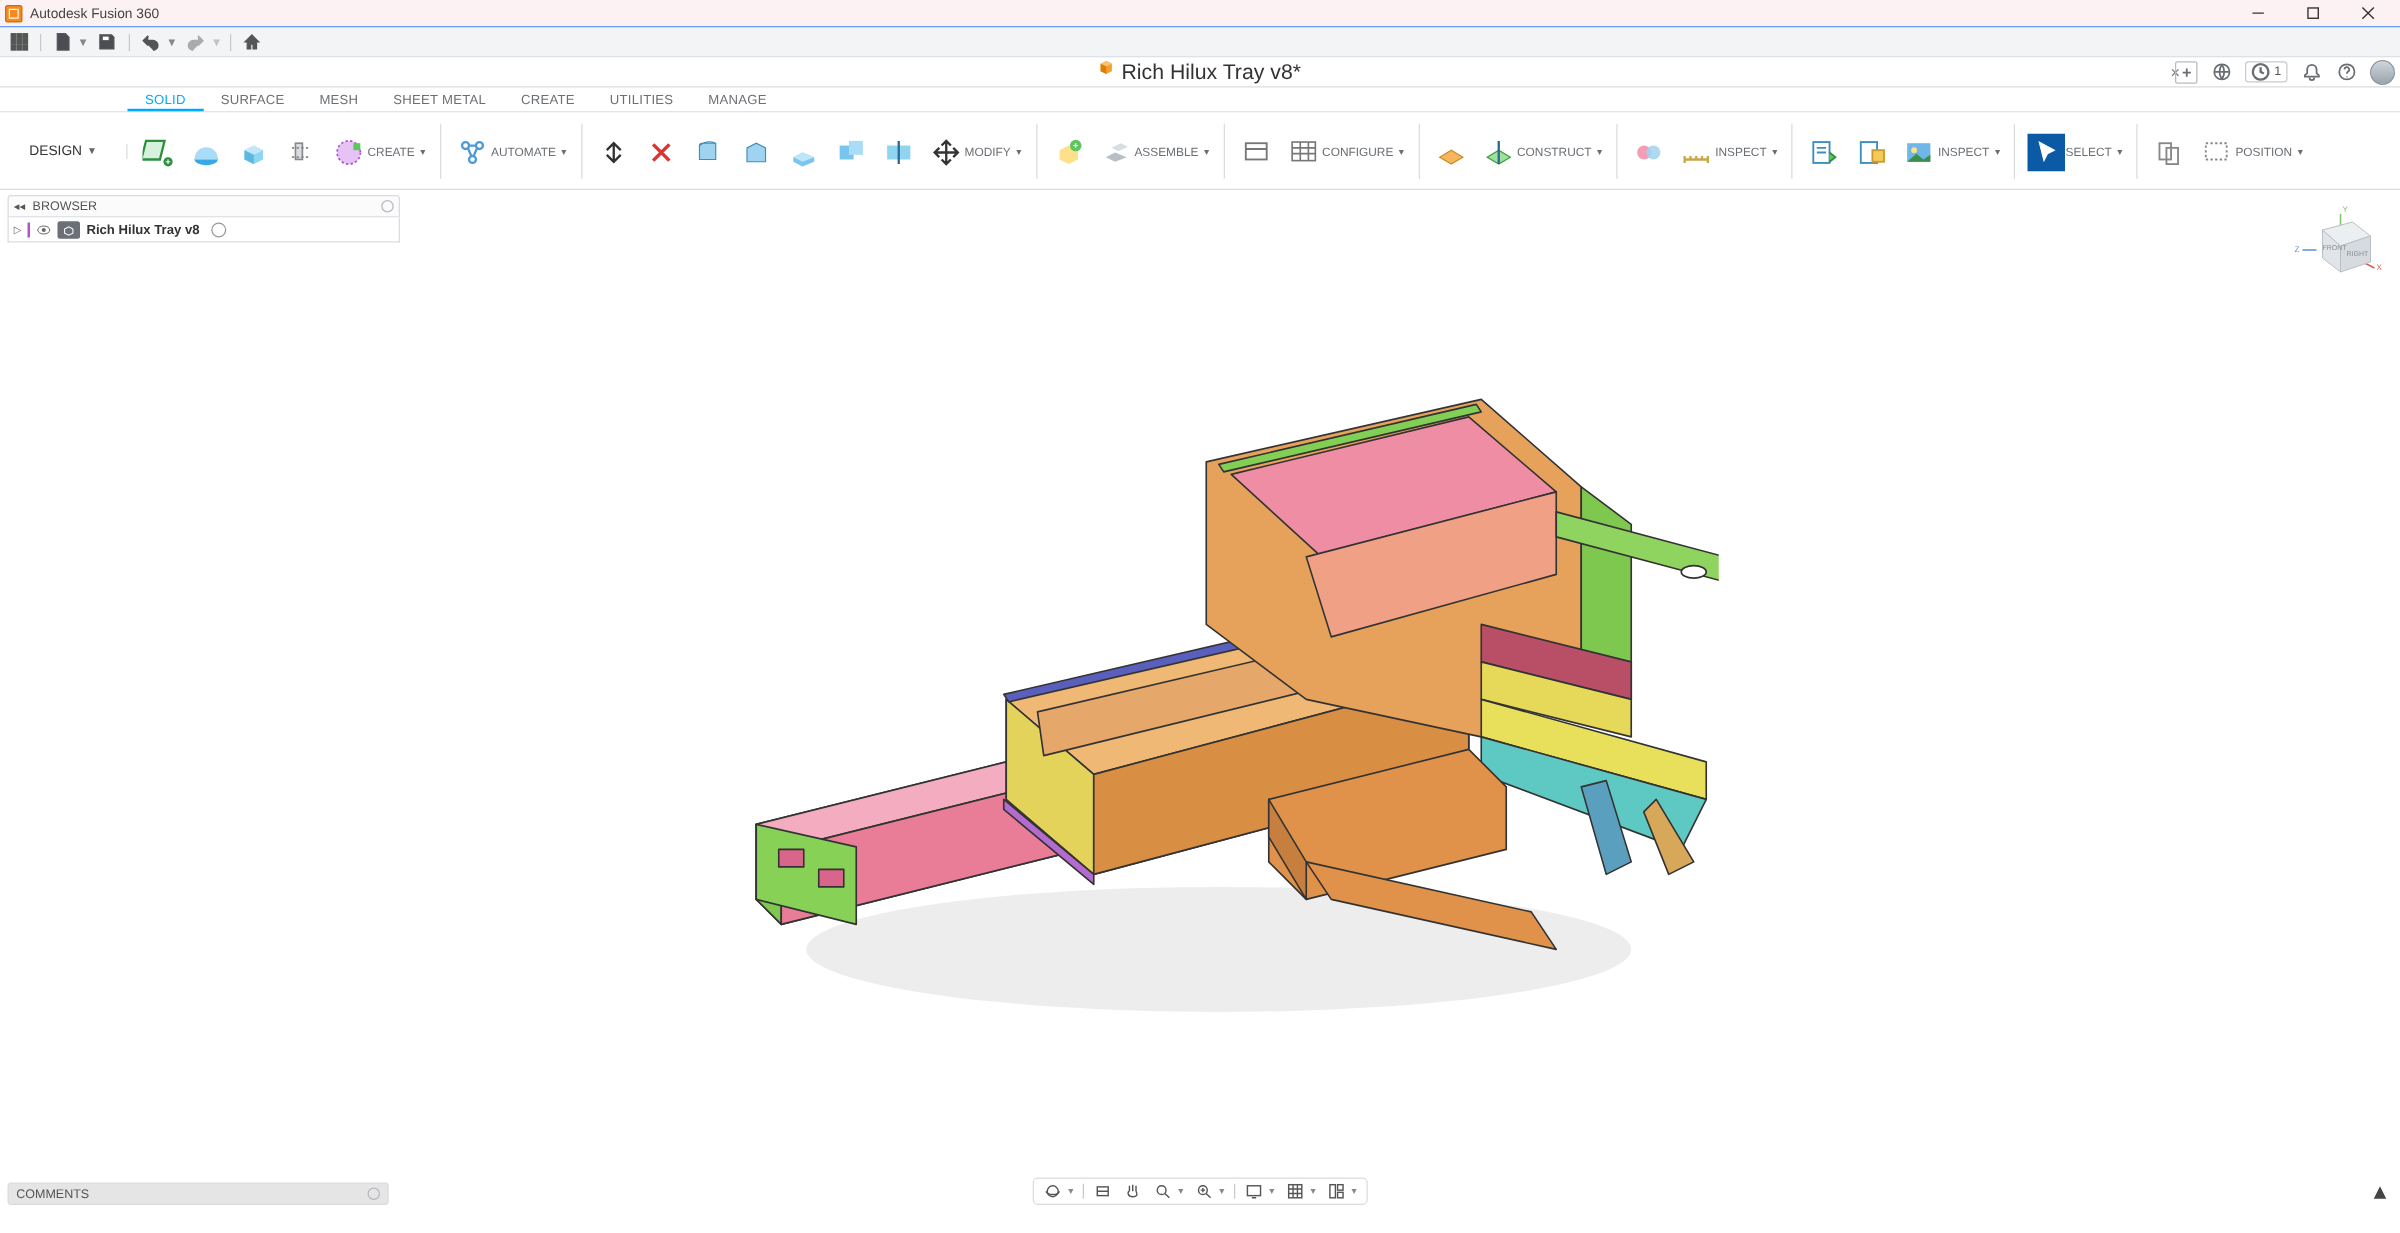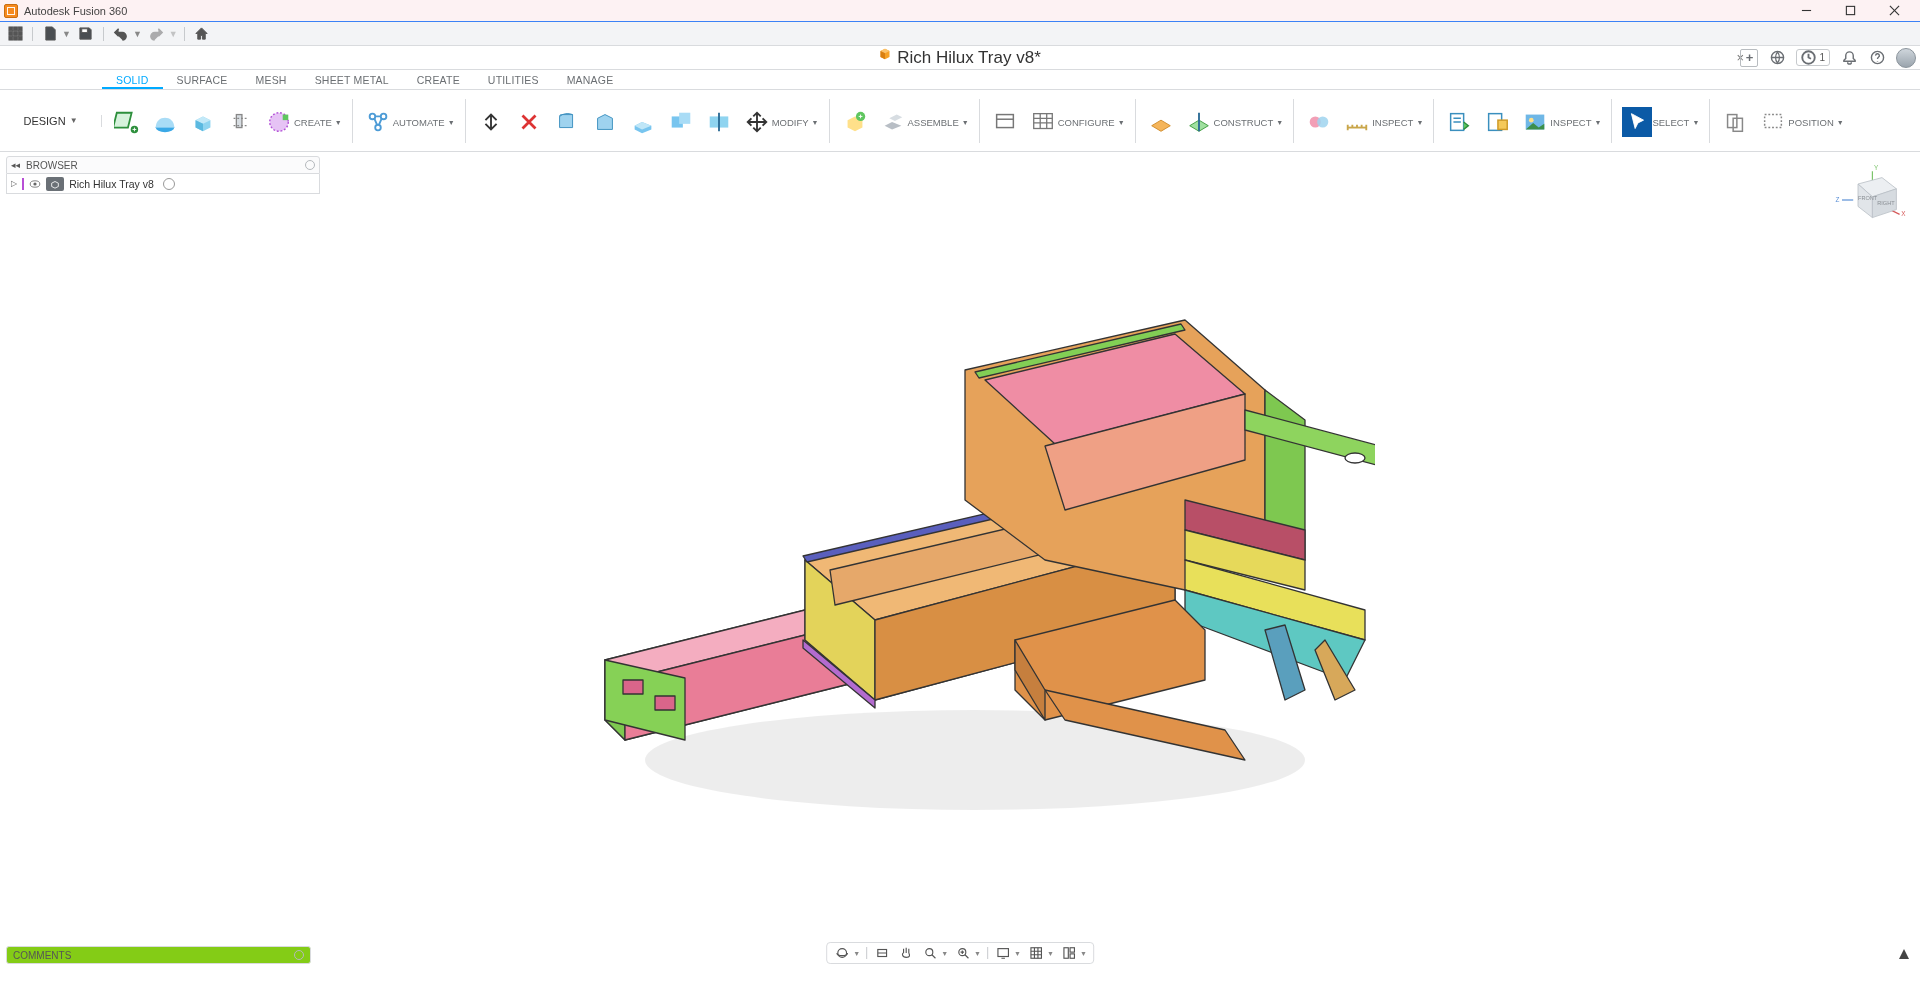--- a/index.html
+++ b/index.html
@@ -67,21 +67,21 @@
   .browser-hdr{height:18px;background:#fbfbfc;border:1px solid var(--border);border-radius:3px 3px 0 0;display:flex;align-items:center;font-size:10px;color:#555;padding:0 4px;gap:6px}
   .browser-hdr .dot{margin-left:auto;width:10px;height:10px;border:1px solid #b5b9bd;border-radius:50%}
   .browser-row{height:20px;background:#fff;border:1px solid var(--border);border-top:none;display:flex;align-items:center;font-size:10.5px;color:#333;padding:0 4px;gap:5px}
   .browser-row .tri{font-size:8px;color:#666}
   .browser-row .purple{width:2px;height:12px;background:#b84fd6}
   .browser-row .eye{width:12px;height:8px}
   .browser-row .chip{width:18px;height:14px;background:#6a7076;border-radius:2px;display:flex;align-items:center;justify-content:center}
   .browser-row .chip svg{width:10px;height:10px;stroke:#fff;fill:none}
   .browser-row .tgt{width:12px;height:12px;border:1px solid #999;border-radius:50%;margin-left:4px}
   
-  .comments{position:absolute;left:6px;bottom:0;height:18px;width:305px;background:#84cc16;border:1px solid var(--border);border-radius:3px;display:flex;align-items:center;font-size:10px;color:#555;padding:0 6px}
+  .comments{position:absolute;left:6px;bottom:0;height:18px;width:305px;background:#e5e5e5;border:1px solid var(--border);border-radius:3px;display:flex;align-items:center;font-size:10px;color:#555;padding:0 6px}
   .comments .dot{margin-left:auto;width:10px;height:10px;border:1px solid #b5b9bd;border-radius:50%}
   
   .viewcube{position:absolute;top:8px;right:14px;width:72px;height:72px}
   
   .navbar{position:absolute;bottom:0;left:50%;transform:translateX(-50%);height:22px;display:flex;align-items:center;gap:6px;background:#fff;border:1px solid var(--border);border-radius:4px;padding:0 6px}
   .navbar .nb{width:18px;height:16px;display:flex;align-items:center;justify-content:center}
   .navbar .nb svg{width:14px;height:14px;stroke:#555;fill:none;stroke-width:1.3}
   .navbar .sep{width:1px;height:12px;background:var(--border2)}
   .navbar .tiny{font-size:7px;color:#888;margin-left:-4px}
   
@@ -500,21 +500,21 @@
       <span class="purple"></span>
       <svg class="eye" viewBox="0 0 14 10">
           <ellipse cx="7" cy="5" rx="6" ry="4" fill="none" stroke="#666"></ellipse>
           <circle cx="7" cy="5" r="2" fill="#666"></circle>
         </svg>
       <span class="chip">
           <svg viewBox="0 0 12 12">
             <path d="M2 5 6 3l4 2v4L6 11 2 9z"></path>
           </svg>
         </span>
-      <span style="font-weight:400">Rich Hilux Tray v8</span>
+      <span style="font-weight:700">Rich Hilux Tray v8</span>
       <span class="tgt"></span>
     </div>
   </div>
 
   <div class="viewcube">
     <svg viewBox="0 0 90 90">
       <text x="50" y="12" font-size="8" fill="#7cc46b">Y</text>
       <line x1="48" y1="14" x2="48" y2="30" stroke="#7cc46b" stroke-width="1.5"></line>
       <text x="2" y="52" font-size="8" fill="#5a8fd6">Z</text>
       <line x1="10" y1="50" x2="24" y2="50" stroke="#5a8fd6" stroke-width="1.5"></line>

